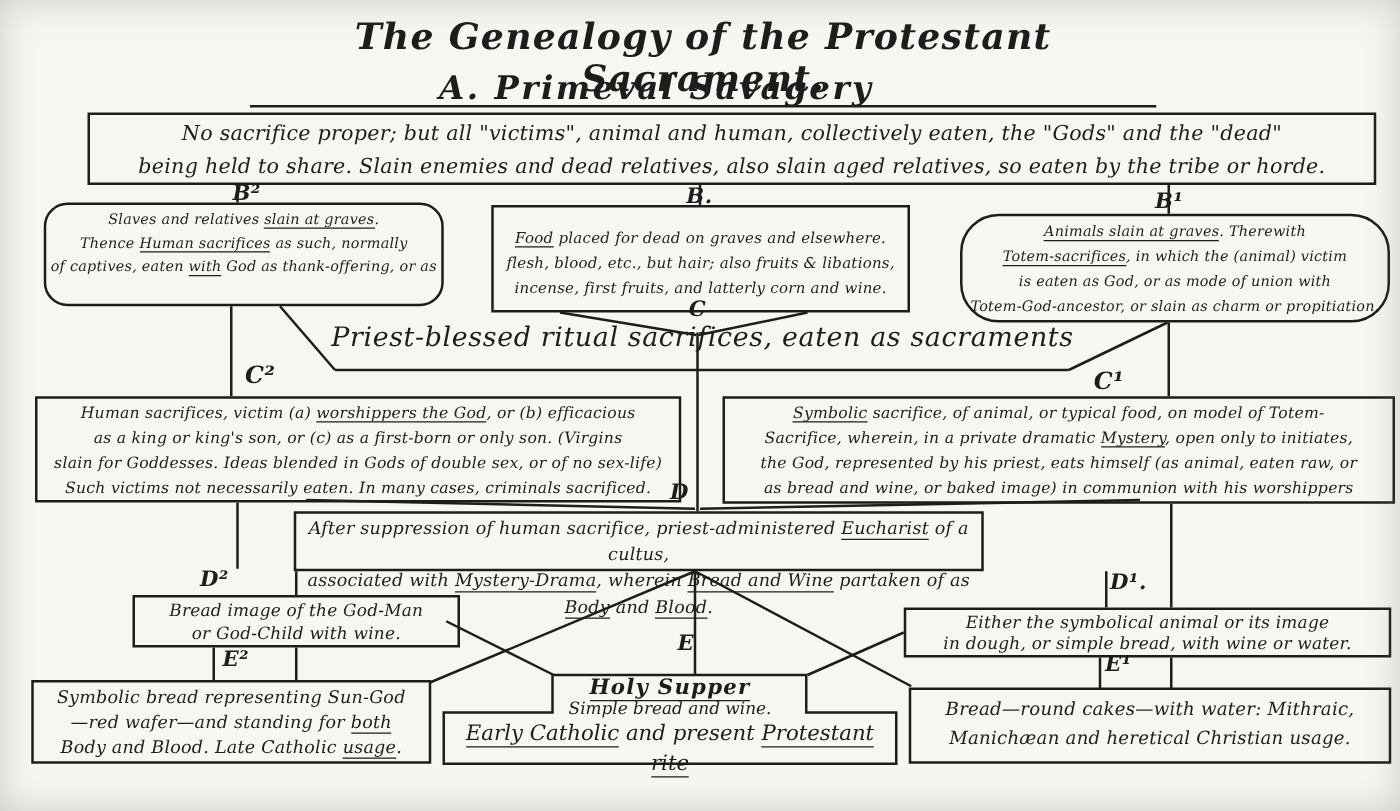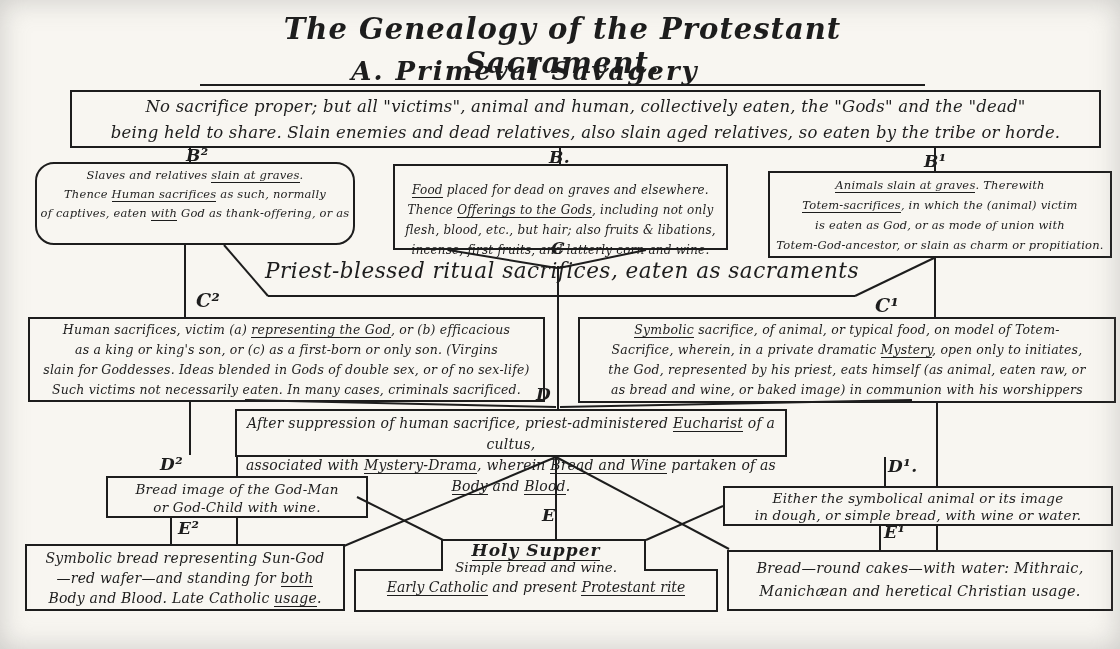--- a/index.html
+++ b/index.html
@@ -29,35 +29,35 @@
     position:absolute;left:320px;top:56px;width:410px;z-index:2;
     font-size:26px;font-weight:bold;font-style:italic;text-align:center;letter-spacing:2px;
   }
   #banner{
     position:absolute;left:262px;top:258px;width:600px;z-index:1;
     font-size:21.5px;font-style:italic;text-align:center;letter-spacing:.5px;
   }
   #box-a{left:70px;top:90px;width:1031px;height:58px;font-size:16.5px;line-height:26px;padding-top:2px;}
   #box-b2{left:35px;top:162px;width:320px;height:83px;font-size:11.5px;line-height:19px;padding-top:2px;border-radius:19px;}
   #box-b {left:393px;top:164px;width:335px;height:86px;font-size:12px;line-height:20px;padding-top:14px;}
-  #box-b1{left:768px;top:171px;width:344px;height:87px;font-size:11.5px;line-height:20px;padding-top:2px;}
+  #box-b1{left:768px;top:171px;width:344px;height:87px;font-size:11.5px;line-height:20px;padding-top:2px;border-radius:31px;}
   #box-c2{left:28px;top:317px;width:517px;height:85px;font-size:12.5px;line-height:20px;padding-top:1px;}
   #box-c1{left:578px;top:317px;width:538px;height:86px;font-size:12.5px;line-height:20px;padding-top:1px;}
   #box-d {left:235px;top:409px;width:552px;height:48px;font-size:14px;line-height:21px;padding-top:2px;}
   #box-d2{left:95px;top:476px;width:262px;height:42px;font-size:13.5px;line-height:18px;padding-top:2px;margin-left:11px;}
   #box-d1{left:723px;top:486px;width:390px;height:40px;font-size:13.5px;line-height:17px;padding-top:2px;}
   #box-e2{left:25px;top:544px;width:320px;height:67px;font-size:14px;line-height:20px;padding-top:2px;}
   #box-e1{left:727px;top:550px;width:386px;height:61px;font-size:14.5px;line-height:23px;padding-top:5px;}
   #box-e-text{
     position:absolute;left:355px;top:541px;width:362px;z-index:1;
     font-style:italic;text-align:center;
   }
   #box-e-text div:nth-child(1){font-size:17px;line-height:19px;font-weight:bold;letter-spacing:1px;}
   #box-e-text div:nth-child(2){font-size:13.5px;line-height:15px;}
-  #box-e-text div:nth-child(3){font-size:14px;line-height:24px;}
+  #box-e-text div:nth-child(3){font-size:17px;line-height:24px;}
   svg.wires{position:absolute;left:0;top:0;z-index:0;}
   svg.wires line, svg.wires polyline{stroke:var(--ink,#1d1d1d);stroke-width:2;fill:none;}
 </style>
 </head>
 <body>
 
 <svg class="wires" width="1120" height="649">
   <line x1="190" y1="148" x2="190" y2="162"></line>
   <line x1="560" y1="148" x2="560" y2="164"></line>
   <line x1="935" y1="148" x2="935" y2="171"></line>
@@ -114,32 +114,31 @@
     <div><span>No sacrifice proper; but all "victims", animal and human, collectively eaten, the "Gods" and the "dead"</span></div>
     <div><span>being held to share. Slain enemies and dead relatives, also slain aged relatives, so eaten by the tribe or horde.</span></div>
   </div>
 <div class="box" id="box-b2">
     <div><span>Slaves and relatives </span><span class="u">slain at graves</span><span>.</span></div>
     <div><span>Thence </span><span class="u">Human sacrifices</span><span> as such, normally</span></div>
     <div><span>of captives, eaten </span><span class="u">with</span><span> God as thank-offering, or as</span></div>
   </div>
 <div class="box" id="box-b">
     <div><span class="u">Food</span><span> placed for dead on graves and elsewhere.</span></div>
-    <div><span>Thence </span><span class="u">Offerings to the Gods</span><span>, including not only</span></div>
     <div><span>flesh, blood, etc., but hair; also fruits &amp; libations,</span></div>
     <div><span>incense, first fruits, and latterly corn and wine.</span></div>
   </div>
 <div class="box" id="box-b1">
     <div><span class="u">Animals slain at graves</span><span>. Therewith</span></div>
     <div><span class="u">Totem-sacrifices</span><span>, in which the (animal) victim</span></div>
     <div><span>is eaten as God, or as mode of union with</span></div>
     <div><span>Totem-God-ancestor, or slain as charm or propitiation.</span></div>
   </div>
 <div class="box" id="box-c2">
-    <div><span>Human sacrifices, victim (a) </span><span class="u">representing the God</span><span>, or (b) efficacious</span></div>
+    <div><span>Human sacrifices, victim (a) </span><span class="u">worshippers the God</span><span>, or (b) efficacious</span></div>
     <div><span>as a king or king's son, or (c) as a first-born or only son. (Virgins</span></div>
     <div><span>slain for Goddesses. Ideas blended in Gods of double sex, or of no sex-life)</span></div>
     <div><span>Such victims not necessarily eaten. In many cases, criminals sacrificed.</span></div>
   </div>
 <div class="box" id="box-c1">
     <div><span class="u">Symbolic</span><span> sacrifice, of animal, or typical food, on model of Totem-</span></div>
     <div><span>Sacrifice, wherein, in a private dramatic </span><span class="u">Mystery</span><span>, open only to initiates,</span></div>
     <div><span>the God, represented by his priest, eats himself (as animal, eaten raw, or</span></div>
     <div><span>as bread and wine, or baked image) in communion with his worshippers</span></div>
   </div>

